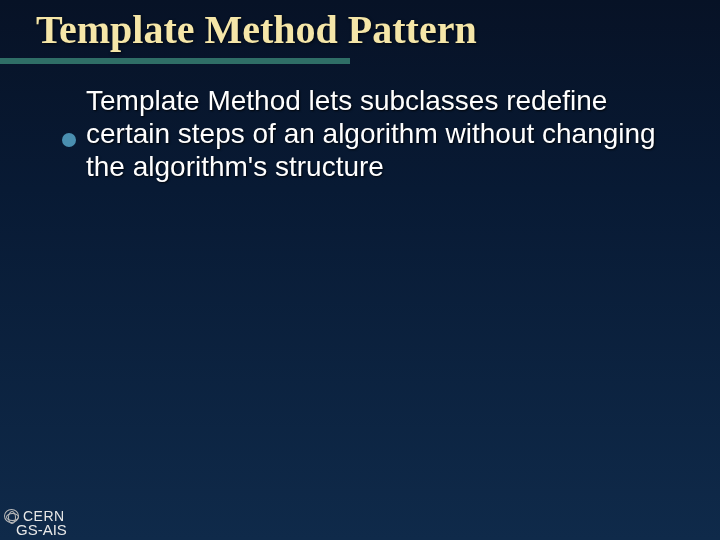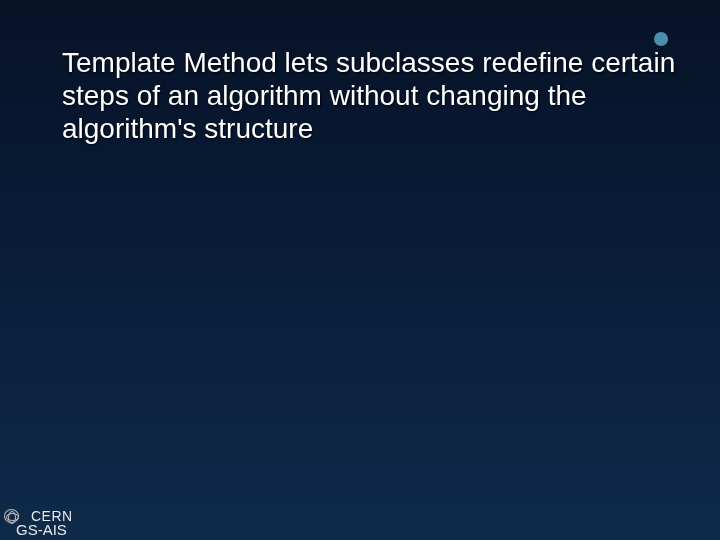--- a/index.html
+++ b/index.html
@@ -40,22 +40,21 @@
     height: 6px;
     width: 350px;
     background: var(--underline-color);
     margin-left: -36px;
   }
   .body-area {
     margin: 20px 42px 0 62px;
   }
   .bullet-row {
     display: flex;
-    align-items: flex-end;
-    flex-direction: column;
+    align-items: center;
   }
   .bullet {
     flex: 0 0 auto;
     width: 14px;
     height: 14px;
     border-radius: 50%;
     background: var(--bullet-color);
     margin-top: 12px;
     margin-right: 10px;
   }
@@ -68,21 +67,21 @@
   }
   .footer {
     position: absolute;
     left: 4px;
     bottom: 2px;
     line-height: 1.05;
   }
   .footer-top {
     display: flex;
     align-items: flex-end;
-    gap: 12px;
+    gap: 4px;
   }
   .footer-logo {
     display: inline-block;
     width: 15px;
     height: 14px;
     border: 1px solid #bbb;
     border-radius: 50%;
     position: relative;
     box-sizing: border-box;
   }
@@ -111,20 +110,24 @@
     font-size: 15px;
     margin-left: 12px;
     margin-top: -1px;
   }
 </style>
 </head>
 <body>
 
 <div class="slide">
 
+  <div class="title-area">
+    <h1 class="title">Template Method Pattern</h1>
+    <div class="title-underline"></div>
+  </div>
 
   <div class="body-area">
     <div class="bullet-row">
       <div class="bullet"></div>
       <div class="body-text">Template Method lets subclasses redefine certain steps of an algorithm without changing the algorithm's structure</div>
     </div>
   </div>
 
   <div class="footer">
     <div class="footer-top">

